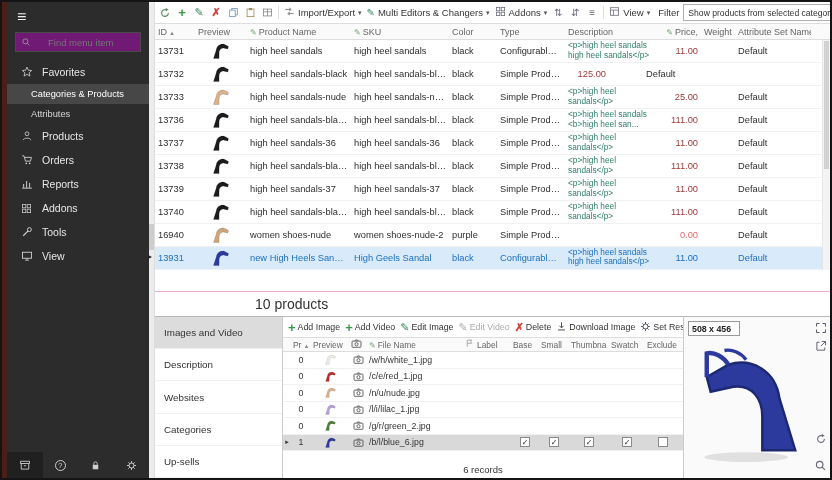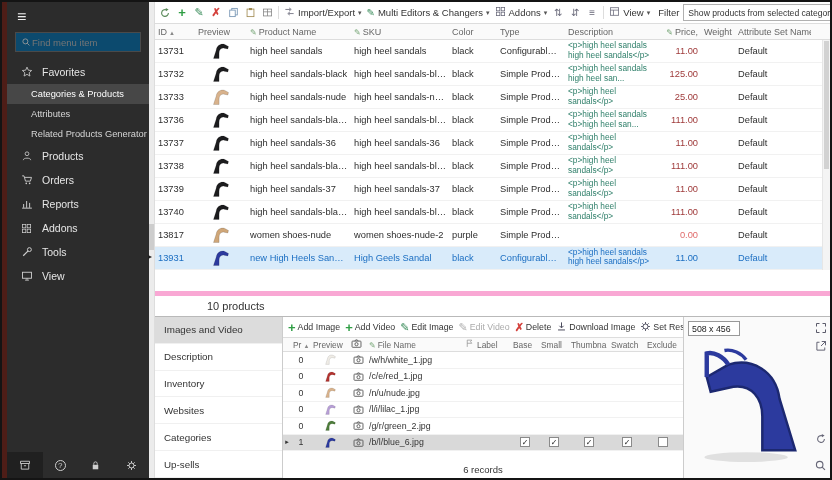--- a/index.html
+++ b/index.html
@@ -4,22 +4,22 @@
 <style>
   * { margin:0; padding:0; box-sizing:border-box; }
   html,body { background:#9a9a9a; font-family:"Liberation Sans",sans-serif; }
   .screen { position:relative; width:832px; height:480px; background:#fff; border:2px solid #141414;
             display:flex; overflow:hidden; font-family:"Liberation Sans",sans-serif; }
   .edge { width:5px; background:#4e1d17; flex:0 0 auto; }
 
   
   .sidebar { width:142px; flex:0 0 auto; background:#2c2c2c; color:#ddd; display:flex; flex-direction:column; }
   .hamb { padding:6px 10px 4px; font-size:16px; color:#eee; cursor:pointer; }
-  .sb-search { margin:2px 8px 8px; height:20px; background:#0c4a6e; border:1px solid #4a4a4a;
-               display:flex; align-items:center; gap:1px; padding:0 5px; }
+  .sb-search { margin:2px 8px 8px; height:20px; background:#701a75; border:1px solid #4a4a4a;
+               display:flex; align-items:center; gap:17px; padding:0 5px; }
   .sb-search input { flex:1; min-width:0; background:transparent; border:0; outline:none; color:#aaa; font-size:9.5px; font-family:inherit; }
   .sb-item { height:24px; display:flex; align-items:center; gap:9px; padding-left:13px; font-size:10.5px; color:#e6e6e6; cursor:pointer; white-space:nowrap; }
   .sb-item .ic { width:13px; display:flex; justify-content:center; }
   .sb-sub { height:20px; display:flex; align-items:center; padding-left:24px; font-size:9.3px; color:#d6d6d6; cursor:pointer; white-space:nowrap; }
   .sb-sub.sel { background:#474747; color:#fff; }
   .sb-footer { margin-top:auto; display:flex; height:26px; }
   .fi { flex:1; display:flex; align-items:center; justify-content:center; cursor:pointer; }
   .fi.sel { background:#202020; }
 
   
@@ -46,21 +46,21 @@
   .pg-row { display:flex; height:23px; flex:0 0 auto; align-items:center; font-size:9.3px; color:#2e2e2e;
             border-bottom:1px solid #f1f1f1; cursor:pointer; }
   .pg-row.sel { background:#d9ebfa; color:#1b6ec2; }
   .pg-cell { padding:0 3px; overflow:hidden; white-space:nowrap; text-overflow:ellipsis; flex:0 0 auto; }
   .pg-cell.center { display:flex; justify-content:center; align-items:center; }
   .pg-cell.desc { white-space:normal; font-size:8.3px; line-height:1.16; max-height:21px; color:#31806b; }
   .pg-row.sel .pg-cell.desc { color:#1b6ec2; }
   .pg-cell.price { text-align:right; color:#9e3939; }
   .pg-cell.price.zero { color:#e06c6c; }
   .pg-row.sel .pg-cell.price { color:#1b6ec2; }
-  .pg-status { margin-top:auto; border-top:5px solid #f9a8d4; padding:4px 0 4px 52px; font-size:11px; color:#333; }
+  .pg-status { margin-top:auto; border-top:1px solid #f9a8d4; padding:4px 0 4px 100px; font-size:14px; color:#333; }
   .vscroll { position:absolute; right:0; top:16px; width:8px; height:230px; background:#f4f4f4; border-left:1px solid #e6e6e6; }
   .vscroll .thumb { margin:1px; height:128px; background:#d2d2d2; }
 
   
   .bottom { height:162px; flex:0 0 auto; border-top:1px solid #b9b9b9; display:flex; min-width:0; }
   .tabs { width:128px; flex:0 0 auto; border-right:1px solid #ccc; display:flex; flex-direction:column; }
   .tab { flex:1; display:flex; align-items:center; padding-left:9px; font-size:9.8px; color:#333;
          border-bottom:1px solid #f0f0f0; cursor:pointer; white-space:nowrap; overflow:hidden; }
   .tab.sel { background:#dcdcdc; }
   .imgpanel { flex:1; min-width:0; display:flex; flex-direction:column; border-right:1px solid #ccc; }
@@ -74,21 +74,21 @@
   .ig-row { display:flex; height:16.5px; flex:0 0 auto; align-items:center; font-size:8.8px; color:#333; border-bottom:1px solid #f1f1f1; cursor:pointer; }
   .ig-row.sel { background:#d9d9d9; }
   .ig-cell { padding:0 2px; overflow:hidden; white-space:nowrap; flex:0 0 auto; }
   .ig-cell.center { display:flex; align-items:center; justify-content:center; }
   .cb { width:10px; height:10px; border:1px solid #8a8a8a; background:#fff; display:flex; align-items:center;
         justify-content:center; font-size:8px; color:#222; margin:0 auto; }
   .ig-status { margin-top:auto; text-align:center; font-size:9.5px; color:#333; padding:3px; }
 
   .preview { width:146px; flex:0 0 auto; position:relative; background:#fafafa; }
   .size-input { position:absolute; left:4px; top:4px; width:52px; height:15px; border:1px solid #999;
-                font-size:8.8px; padding:0 3px; font-family:inherit; color:#222; background:#fff; }
+                font-size:8.8px; padding:0 3px; font-family:inherit; color:#222; background:#fff;font-weight:bold; }
   .pv-ic { position:absolute; width:15px; height:15px; display:flex; align-items:center; justify-content:center; cursor:pointer; }
   .shoe-wrap { position:absolute; left:6px; right:18px; top:22px; bottom:6px; display:flex; align-items:center; justify-content:center; }
 </style>
 </head>
 <body>
 
 <div class="screen">
   <div class="edge"></div>
 
   <aside class="sidebar">
@@ -104,21 +104,20 @@
         <div class="sb-item">
           <span class="ic">
             <svg viewBox="0 0 16 16" width="12" height="12">
               <path d="M8 1.5 9.8 5.6 14.2 6 10.9 9 11.9 13.4 8 11.1 4.1 13.4 5.1 9 1.8 6 6.2 5.6Z" fill="none" stroke="#cfcfcf" stroke-width="1.1"></path>
             </svg>
           </span>
           <span>Favorites</span>
         </div>
         <div class="sb-sub sel">Categories &amp; Products</div>
         <div class="sb-sub">Attributes</div>
-        <div class="sb-sub">Related Products Generator</div>
         <div class="sb-item">
           <span class="ic">
             <svg viewBox="0 0 16 16" width="12" height="12">
               <circle cx="8" cy="5" r="2.5" fill="none" stroke="#cfcfcf" stroke-width="1.1"></circle>
               <path d="M3 13.5 C3 10 13 10 13 13.5" fill="none" stroke="#cfcfcf" stroke-width="1.1"></path>
             </svg>
           </span>
           <span>Products</span>
         </div>
         <div class="sb-item">
@@ -351,21 +350,20 @@
               <div class="pg-cell" style="width:40px">13732</div>
               <div class="pg-cell center" style="width:52px">
                 <svg viewBox="0 0 24 24" width="20" height="20">
                   <path d="M3 21 L6.2 11 C7 5.2 12 2.6 16.6 4.1 L21 6.6 L20.2 9.6 L15.6 8.6 C11.8 8.1 9.7 11 9.7 14.6 L9.7 21 Z" fill="#1c1c1e" stroke="rgba(0,0,0,0.28)" stroke-width="0.6"></path>
                 </svg>
               </div>
               <div class="pg-cell" style="width:104px">high heel sandals-black</div>
               <div class="pg-cell" style="width:98px">high heel sandals-black</div>
               <div class="pg-cell" style="width:48px">black</div>
               <div class="pg-cell" style="width:68px">Simple Product</div>
-              <div class="pg-cell desc" style="width:92px">&lt;p&gt;high heel sandals high heel san...</div>
               <div class="pg-cell price" style="width:44px">125.00</div>
               <div class="pg-cell" style="width:34px"></div>
               <div class="pg-cell" style="width:76px">Default</div>
             </div>
             <div class="pg-row">
               <div class="pg-cell" style="width:40px">13733</div>
               <div class="pg-cell center" style="width:52px">
                 <svg viewBox="0 0 24 24" width="20" height="20">
                   <path d="M3 21 L6.2 11 C7 5.2 12 2.6 16.6 4.1 L21 6.6 L20.2 9.6 L15.6 8.6 C11.8 8.1 9.7 11 9.7 14.6 L9.7 21 Z" fill="#d8b28c" stroke="rgba(0,0,0,0.28)" stroke-width="0.6"></path>
                 </svg>
@@ -453,21 +451,21 @@
               <div class="pg-cell" style="width:104px">high heel sandals-black-38</div>
               <div class="pg-cell" style="width:98px">high heel sandals-black-38</div>
               <div class="pg-cell" style="width:48px">black</div>
               <div class="pg-cell" style="width:68px">Simple Product</div>
               <div class="pg-cell desc" style="width:92px">&lt;p&gt;high heel sandals&lt;/p&gt;</div>
               <div class="pg-cell price" style="width:44px">111.00</div>
               <div class="pg-cell" style="width:34px"></div>
               <div class="pg-cell" style="width:76px">Default</div>
             </div>
             <div class="pg-row">
-              <div class="pg-cell" style="width:40px">13817</div>
+              <div class="pg-cell" style="width:40px">16940</div>
               <div class="pg-cell center" style="width:52px">
                 <svg viewBox="0 0 24 24" width="20" height="20">
                   <path d="M3 21 L6.2 11 C7 5.2 12 2.6 16.6 4.1 L21 6.6 L20.2 9.6 L15.6 8.6 C11.8 8.1 9.7 11 9.7 14.6 L9.7 21 Z" fill="#cfa678" stroke="rgba(0,0,0,0.28)" stroke-width="0.6"></path>
                 </svg>
               </div>
               <div class="pg-cell" style="width:104px">women shoes-nude</div>
               <div class="pg-cell" style="width:98px">women shoes-nude-2</div>
               <div class="pg-cell" style="width:48px">purple</div>
               <div class="pg-cell" style="width:68px">Simple Product</div>
               <div class="pg-cell desc" style="width:92px"></div>
@@ -495,21 +493,20 @@
         <div class="pg-status">10 products</div>
         <div class="vscroll">
             <div class="thumb"></div>
           </div>
       </div>
 
       <div class="bottom">
         <div class="tabs" id="tabs">
             <div class="tab sel">Images and Video</div>
             <div class="tab">Description</div>
-            <div class="tab">Inventory</div>
             <div class="tab">Websites</div>
             <div class="tab">Categories</div>
             <div class="tab">Up-sells</div>
           </div>
 
         <div class="imgpanel">
           <div class="img-toolbar" id="imgtb">
               <div class="imgbtn">
                 <span><span style="color:#2f9e44;font-weight:bold;font-size:13px;line-height:1">+</span></span>
                 <span>Add Image</span>

